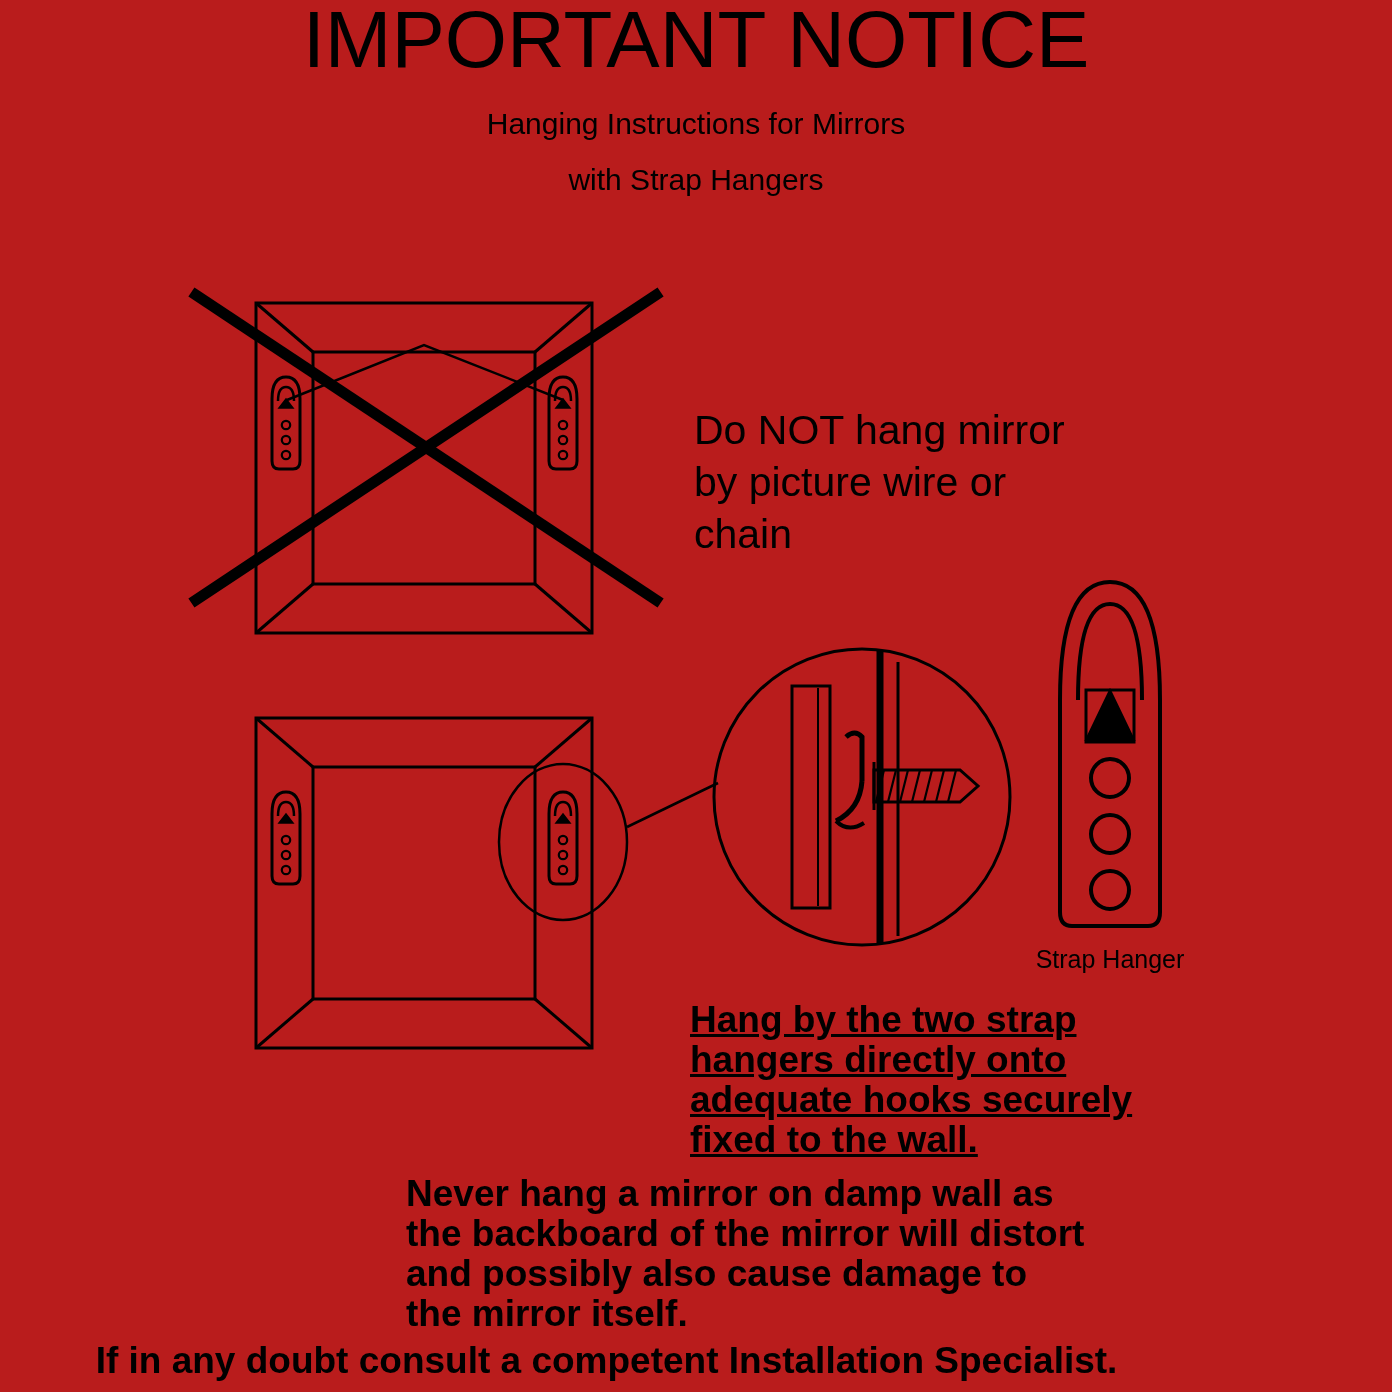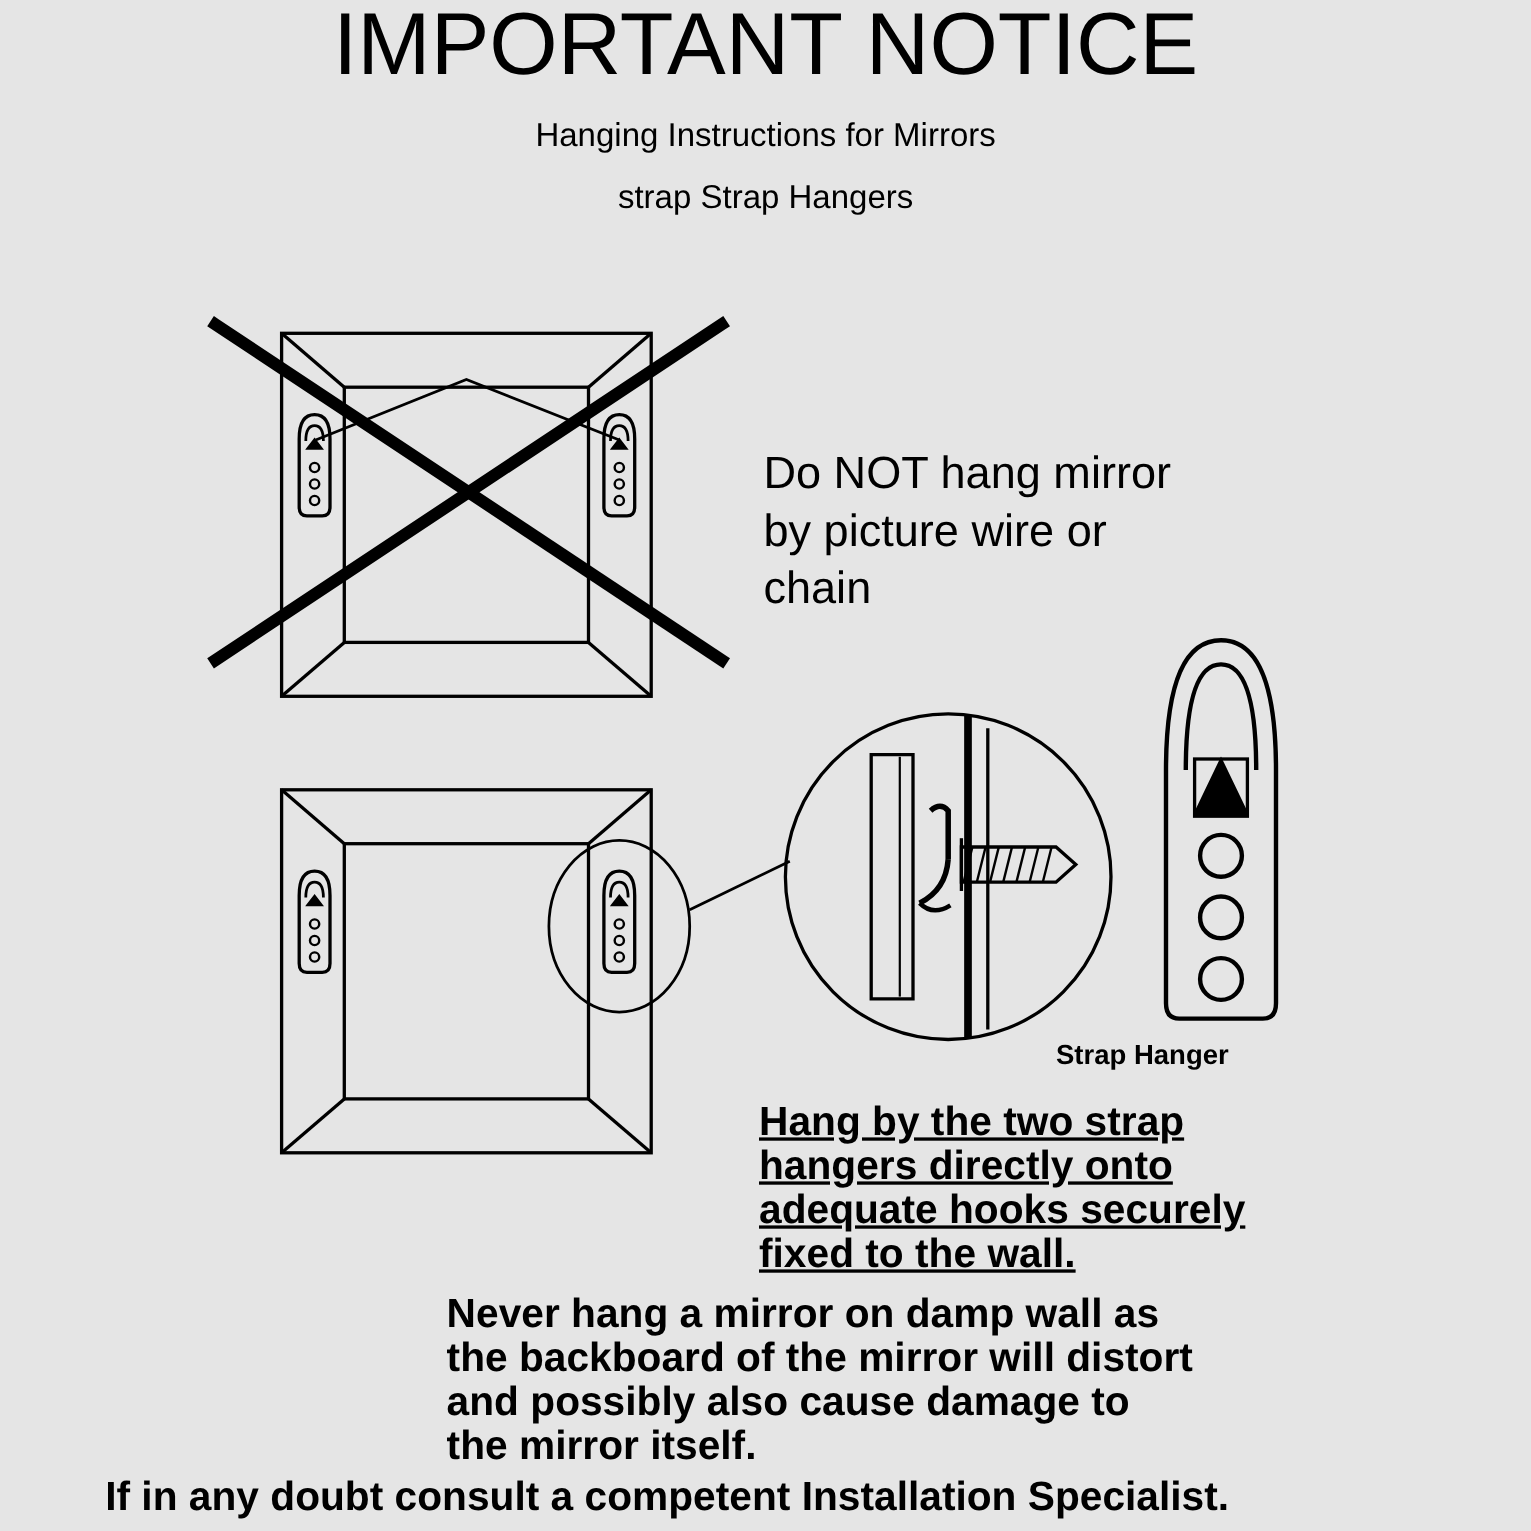--- a/index.html
+++ b/index.html
@@ -4,21 +4,21 @@
 <style>
   html, body {
     margin: 0;
     padding: 0;
     background: #ffffff;
   }
   .page {
     position: relative;
     width: 1392px;
     height: 1392px;
-    background: #e5e5e5;
+    background: #b91c1c;
     font-family: "Liberation Sans", sans-serif;
     color: #000000;
     overflow: hidden;
   }
   .title {
     position: absolute;
     top: -4px;
     left: 0;
     width: 1392px;
     text-align: center;
@@ -73,42 +73,42 @@
     text-align: center;
     font-size: 37px;
     font-weight: bold;
     line-height: 42px;
   }
   .strap-label {
     position: absolute;
     left: 960px;
     top: 945px;
     width: 300px;
-    text-align: left;
+    text-align: center;
     font-size: 25px;
-    font-weight: bold;
+    font-weight: normal;
   }
   svg.art {
     position: absolute;
     left: 0;
     top: 0;
     width: 1392px;
     height: 1392px;
     pointer-events: none;
   }
 </style>
 </head>
 <body>
 
 <div class="page">
 
   <div class="title">IMPORTANT NOTICE</div>
   <div class="subtitle">
     <div>Hanging Instructions for Mirrors</div>
-    <div>strap Strap Hangers</div>
+    <div>with Strap Hangers</div>
   </div>
 
   <svg class="art" viewBox="0 0 1392 1392">
     <g fill="none" stroke="#000000" stroke-width="3">
 
       <g>
 
         <rect x="256" y="303" width="336" height="330"></rect>
 
         <rect x="313" y="352" width="222" height="232"></rect>

